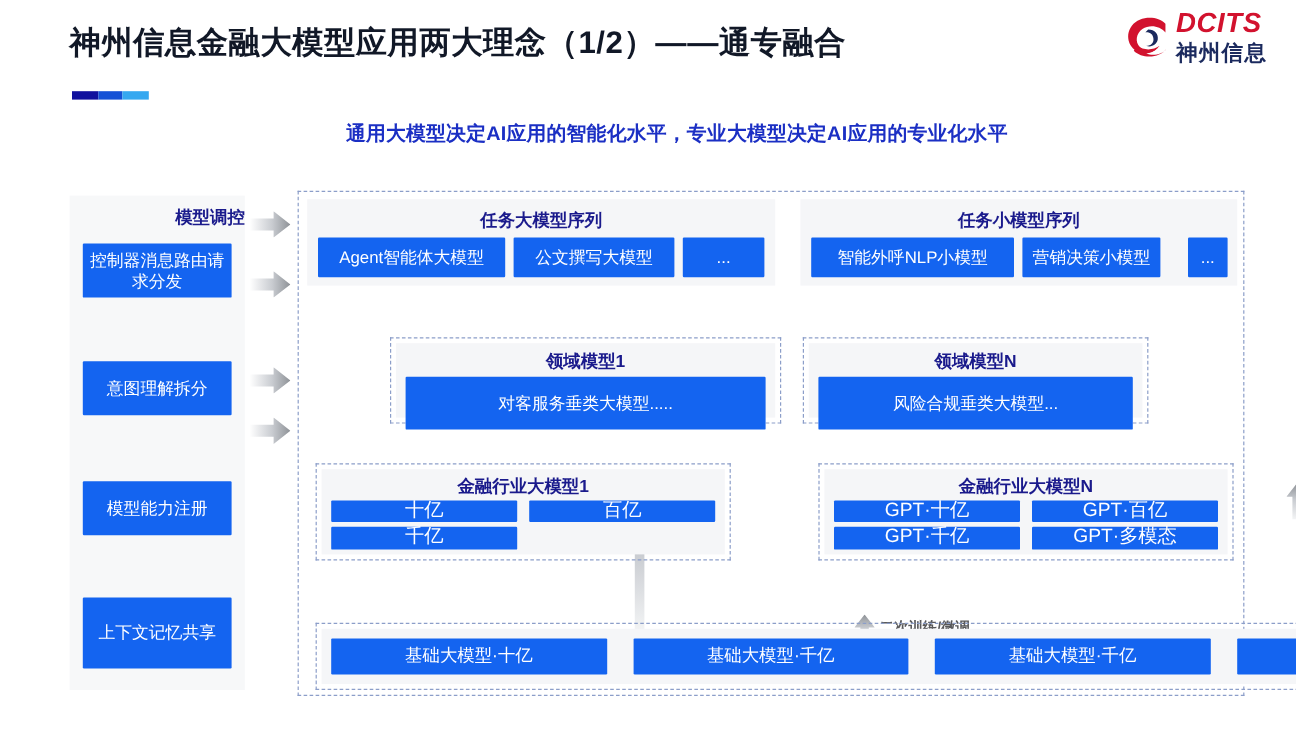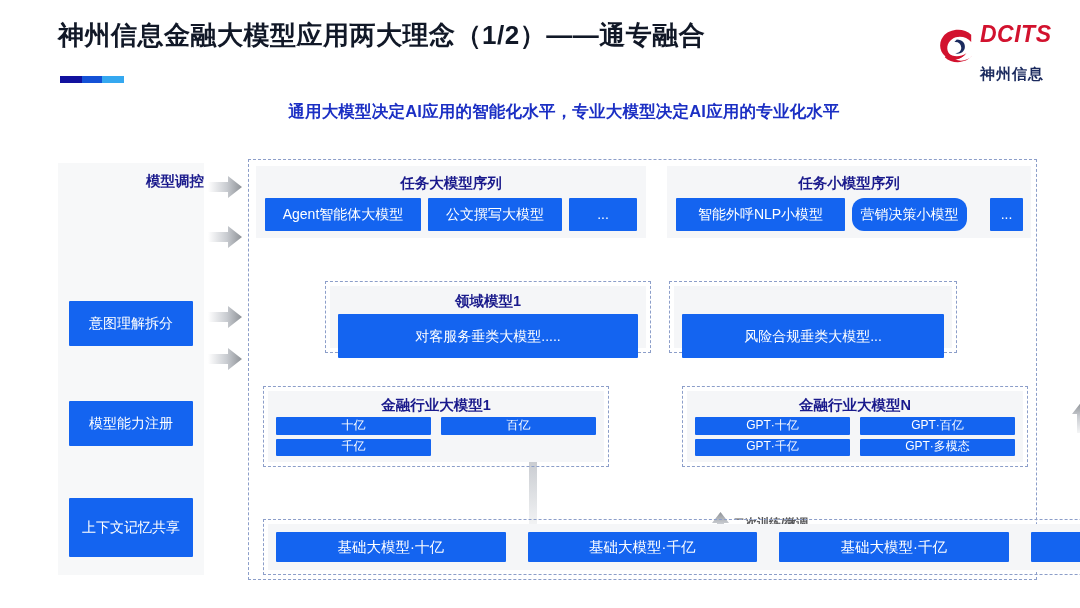--- a/index.html
+++ b/index.html
@@ -16,30 +16,30 @@
     position: absolute; left: 58px; top: 18px;
     font-size: 26px; font-weight: bold; color: #111827;
     letter-spacing: 0.5px; white-space: nowrap;
   }
   .title-rule { position: absolute; left: 60px; top: 76px; display: flex; height: 7px; }
   .title-rule i { display: block; height: 7px; }
   .r1 { width: 22px; background: #11119e; }
   .r2 { width: 20px; background: #1451d6; }
   .r3 { width: 22px; background: #35a8f0; }
 
-  .logo { position: absolute; right: 14px; top: 20px; width: 130px; height: 58px; }
+  .logo { position: absolute; right: 14px; top: 5px; width: 130px; height: 58px; }
   .logo-mark { position: absolute; left: 0; top: 6px; width: 40px; height: 40px; }
   .logo-text { position: absolute; left: 44px; top: 2px; }
   .logo-en {
     font-size: 23px; font-weight: bold; color: #d2122e;
     font-style: italic; letter-spacing: 0.5px; line-height: 24px;
   }
   .logo-cn {
-    font-size: 15px; font-weight: bold; color: #1b2a5e;
-    letter-spacing: 1px; line-height: 18px; margin-top: 19px;
+    font-size: 18px; font-weight: bold; color: #1b2a5e;
+    letter-spacing: 1px; line-height: 18px; margin-top: 4px;
   }
 
   .subtitle {
     position: absolute; left: 0; right: 0; top: 101px;
     text-align: center;
     font-size: 16.5px; font-weight: bold; color: #1b2fc4;
     letter-spacing: 0.2px;
     margin-left: 48px;
   }
 
@@ -87,42 +87,42 @@
 
   
   .task-l { position: absolute; left: 7px;   top: 6px;  width: 390px; height: 72px; background: #f5f6f8; }
   .task-r { position: absolute; left: 418px; top: 6px;  width: 364px; height: 72px; background: #f5f6f8; }
   .task-l .section-title, .task-r .section-title { position: absolute; left: 0; right: 0; top: 8px; }
   .task-l .blue-box, .task-r .blue-box { position: absolute; top: 32px; height: 33px; }
   .tl-b1 { left: 9px;   width: 156px; }
   .tl-b2 { left: 172px; width: 134px; }
   .tl-b3 { left: 313px; width: 68px;  }
   .tr-b1 { left: 9px;   width: 169px; }
-  .tr-b2 { left: 185px; width: 115px; border-radius: 12px; }
+  .tr-b2 { left: 185px; width: 115px; }
   .tr-b3 { left: 323px; width: 33px;  }
 
   
   .dom-wrap { position: absolute; left: 76px; top: 121px; width: 632px; height: 72px; }
   .dom-l { position: absolute; left: 0;   top: 0; width: 326px; height: 72px; }
   .dom-r { position: absolute; left: 344px; top: 0; width: 288px; height: 72px; }
   .dom-in { position: absolute; left: 4px; right: 4px; top: 4px; bottom: 4px; background: #f5f6f8; }
   .dom-in .section-title { position: absolute; left: 0; right: 0; top: 6px; }
   .dom-in .blue-box { position: absolute; left: 8px; right: 8px; top: 28px; height: 44px; font-size: 14px; }
 
   
   .ind-l { position: absolute; left: 14px;  top: 226px; width: 346px; height: 81px; padding-left: 46px; }
   .ind-r { position: absolute; left: 433px; top: 226px; width: 346px; height: 81px; }
   .ind-in { position: absolute; left: 4px; right: 4px; top: 4px; bottom: 4px; background: #f5f6f8; }
   .ind-in .section-title { position: absolute; left: 0; right: 0; top: 5px; }
   .grid2 {
     position: absolute; left: 8px; right: 8px; top: 26px; bottom: 6px;
     display: grid; grid-template-columns: 1fr 1fr; grid-template-rows: 1fr 1fr;
     gap: 4px 10px;
   }
-  .grid2 .blue-box { font-size: 12px; }
+  .grid2 .blue-box { font-size: 16px; }
 
   
   .base { position: absolute; left: 14px; top: 359px; width: 1010px; height: 56px; }
   .base-in { position: absolute; left: 4px; right: 4px; top: 4px; bottom: 4px; background: #f5f6f8; }
   .base-grid {
     position: absolute; left: 8px; right: 8px; top: 8px; bottom: 8px;
     display: grid; grid-template-columns: repeat(4, 1fr); gap: 0 22px;
   }
   .base-grid .blue-box { font-size: 14.5px; }
 
@@ -176,20 +176,21 @@
       <linearGradient id="gradU" x1="0" y1="1" x2="0" y2="0">
         <stop offset="0%" stop-color="#f4f5f6"></stop>
         <stop offset="55%" stop-color="#c9ccd1"></stop>
         <stop offset="100%" stop-color="#8e9297"></stop>
       </linearGradient>
     </defs>
   </svg>
 
   <div class="left-col">
     <div class="left-title">模型调控</div>
+    <div class="blue-box lb1">控制器消息路由请求分发</div>
     <div class="blue-box lb2">意图理解拆分</div>
     <div class="blue-box lb3">模型能力注册</div>
     <div class="blue-box lb4">上下文记忆共享</div>
   </div>
 
   <svg class="arrow-r ar1" viewBox="0 0 34 22">
     <path d="M0 6 H20 V0 L34 11 L20 22 V16 H0 Z" fill="url(#gradR)"></path>
   </svg>
   <svg class="arrow-r ar2" viewBox="0 0 34 22">
     <path d="M0 6 H20 V0 L34 11 L20 22 V16 H0 Z" fill="url(#gradR)"></path>
@@ -232,20 +233,21 @@
 
     <div class="dom-wrap">
       <div class="dom-l dashed">
         <div class="dom-in">
           <div class="section-title">领域模型1</div>
           <div class="blue-box">对客服务垂类大模型.....</div>
         </div>
       </div>
       <div class="dom-r dashed">
         <div class="dom-in">
+          <div class="section-title">领域模型N</div>
           <div class="blue-box">风险合规垂类大模型...</div>
         </div>
       </div>
     </div>
 
     <svg class="arrow-u au-dom-l" viewBox="0 0 17 26" preserveAspectRatio="none">
       <path d="M5 26 V11 H0 L8.5 0 L17 11 H12 V26 Z" fill="url(#gradU)"></path>
     </svg>
     <div class="arrow-label lab-erci-l">二次训练/微调</div>
 

